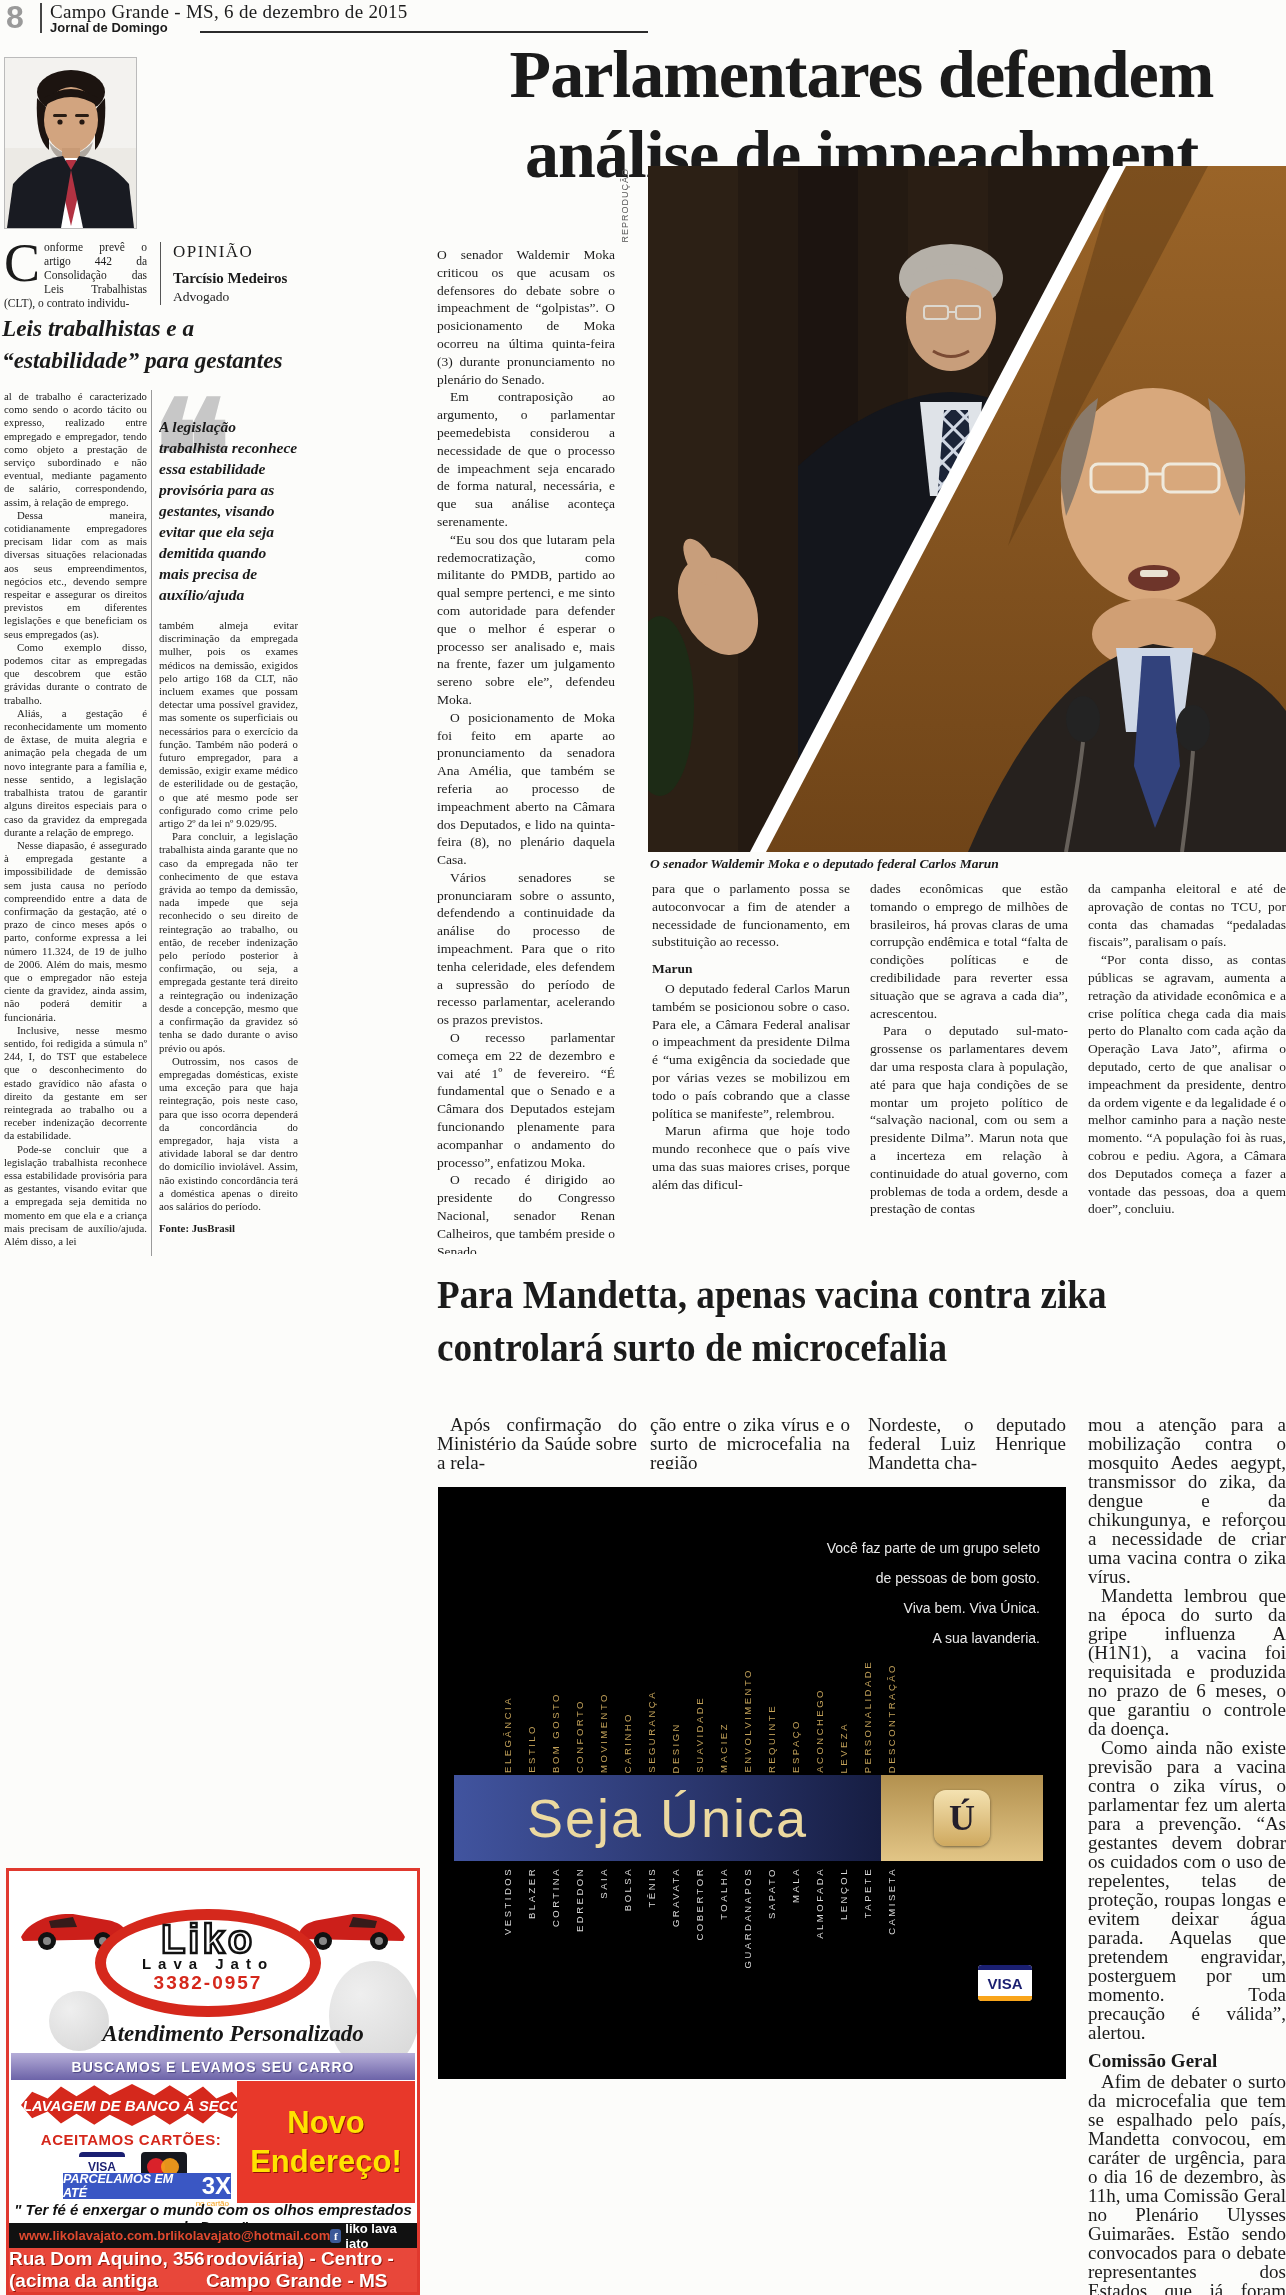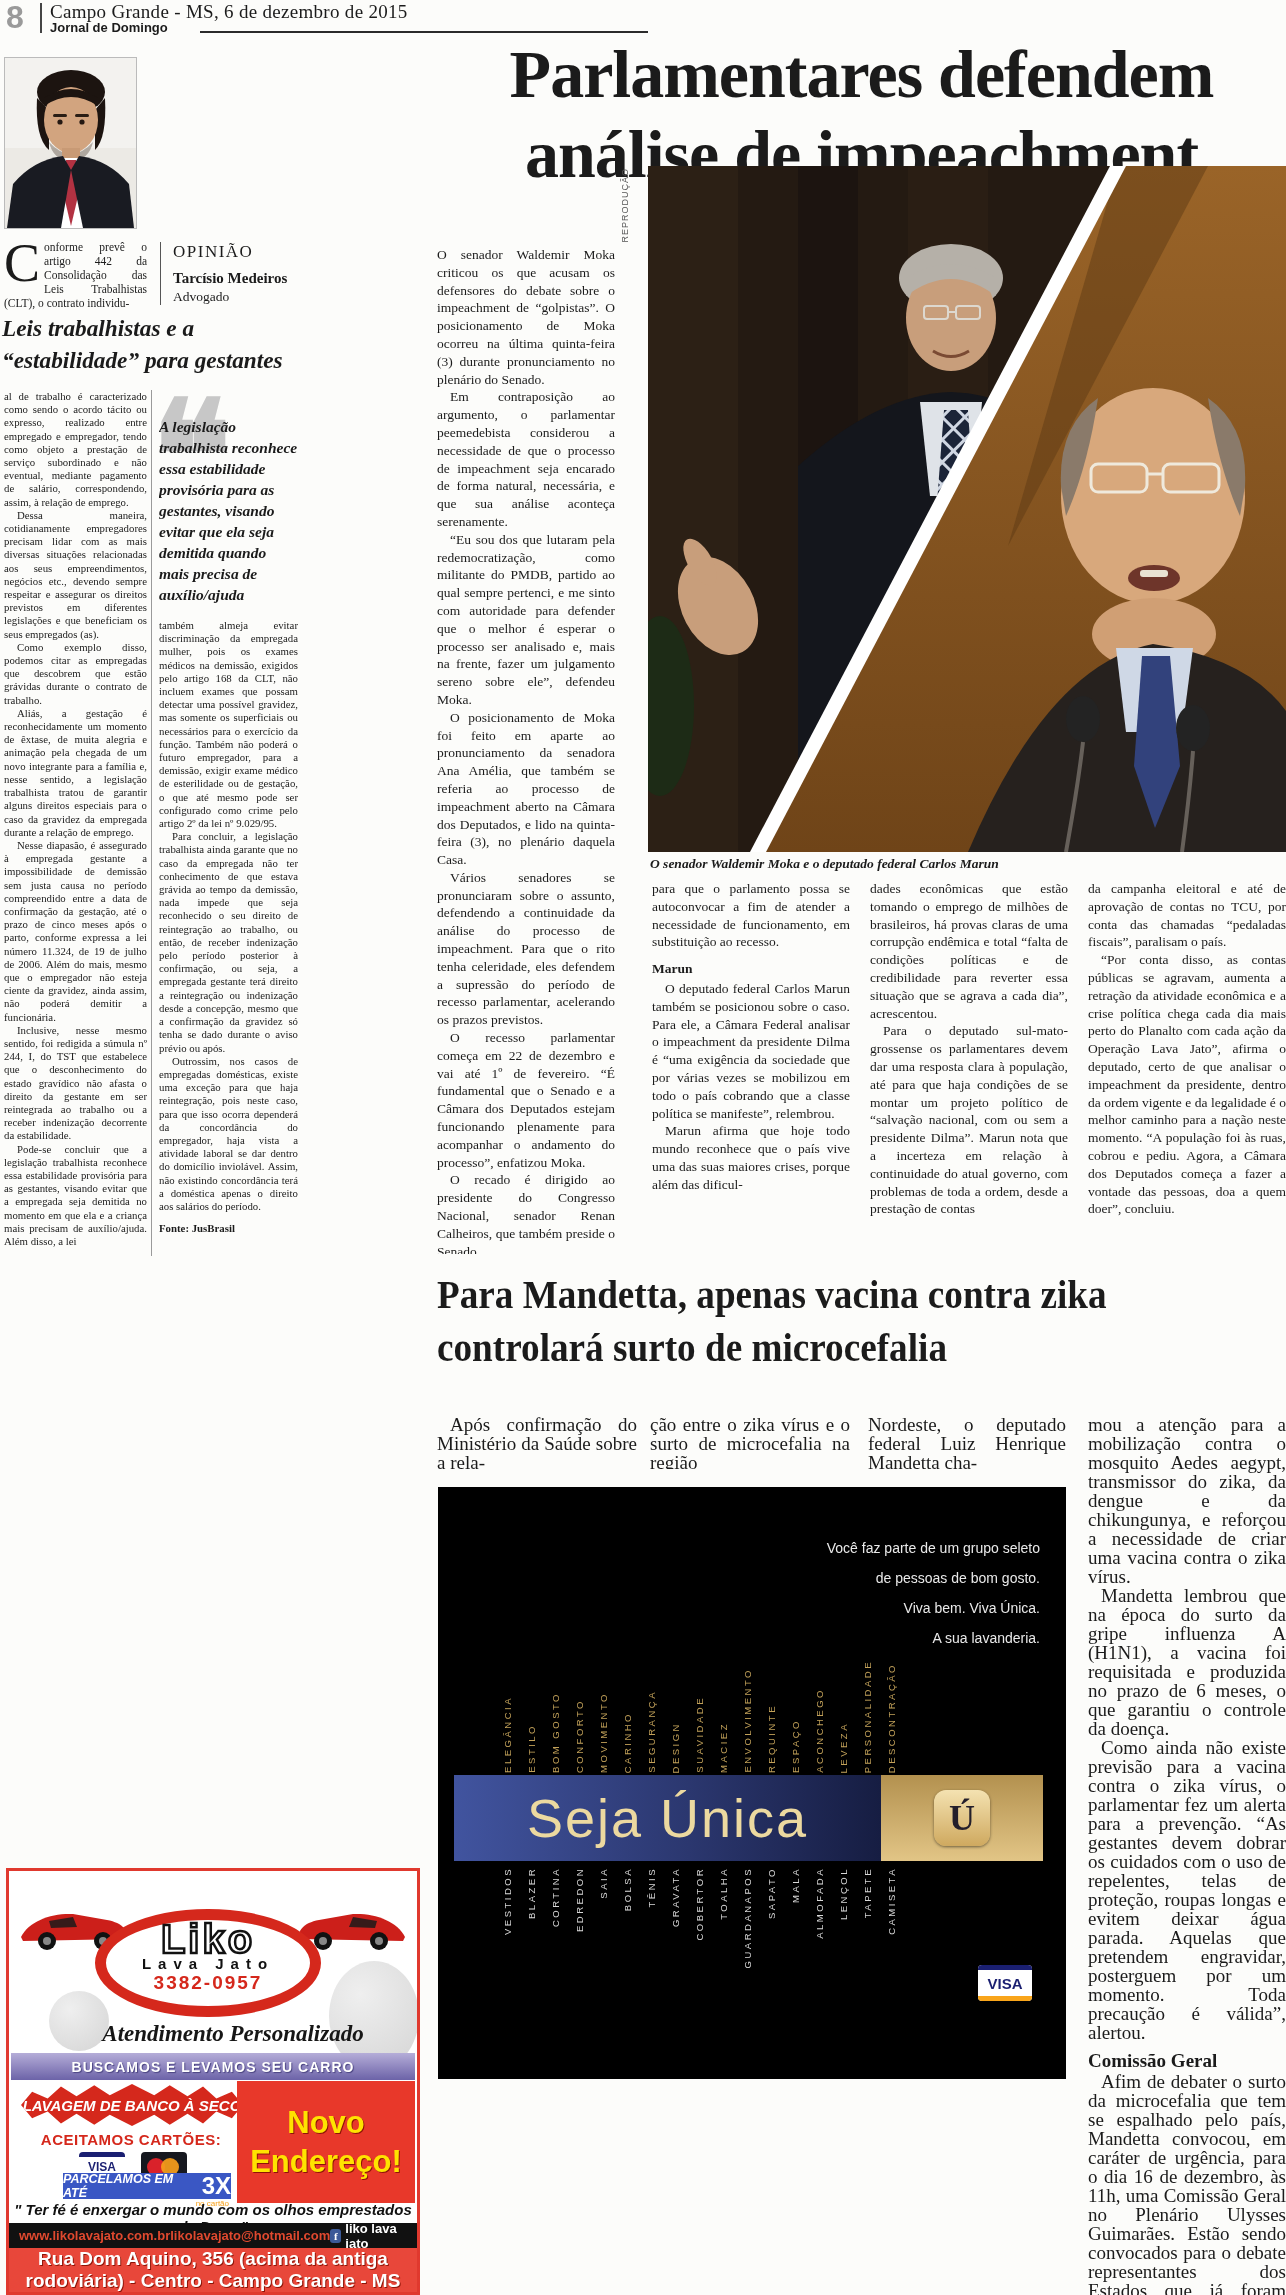--- a/index.html
+++ b/index.html
@@ -140,21 +140,21 @@
   #inst-small{position:absolute;right:2px;bottom:-9px;color:#f7a11a;font-size:8px;}
   #liko-quote{position:absolute;left:0;top:330px;width:100%;text-align:center;
               font-weight:bold;font-style:italic;font-size:15px;color:#111;}
   #liko-black{position:absolute;left:0;top:352px;width:100%;height:25px;background:#111;
               display:flex;align-items:center;justify-content:space-between;padding:0 10px;box-sizing:border-box;}
   .liko-link{color:#e0492f;font-weight:bold;font-size:13px;}
   #liko-fb{color:#fff;font-weight:bold;font-size:13px;display:flex;align-items:center;gap:4px;}
   #fb-icon-liko{width:14px;height:14px;border-radius:3px;background:#3b5998;color:#fff;
                 text-align:center;font:bold 11px/14px "Liberation Serif",serif;}
   #liko-red{position:absolute;left:0;top:377px;width:100%;bottom:0;background:#e8473a;
-            display:flex;flex-direction:column;align-items:center;justify-content:center;}
+            display:flex;align-items:center;justify-content:center;}
   #liko-red div{color:#fff;font-weight:bold;font-size:19px;line-height:22px;text-shadow:1px 1px 0 #8d1407;}
 </style>
 </head>
 <body>
 
 <div class="page">
 
   <div class="abs" id="page-number">8</div>
   <div class="abs" id="header-vrule"></div>
   <div class="abs" id="dateline">Campo Grande - MS, 6 de dezembro de 2015</div>
@@ -221,21 +221,21 @@
 
   <div class="abs" id="main-headline">
     <div>Parlamentares defendem</div>
     <div>análise de impeachment</div>
   </div>
 
   <div class="abs main-col news" id="imp-col1">
       <p class="para">O senador Waldemir Moka criticou os que acusam os defensores do debate sobre o impeachment de “golpistas”. O posicionamento de Moka ocorreu na última quinta-feira (3) durante pronunciamento no plenário do Senado.</p>
       <p class="para">Em contraposição ao argumento, o parlamentar peemedebista considerou a necessidade de que o processo de impeachment seja encarado de forma natural, necessária, e que sua análise aconteça serenamente.</p>
       <p class="para">“Eu sou dos que lutaram pela redemocratização, como militante do PMDB, partido ao qual sempre pertenci, e me sinto com autoridade para defender que o melhor é esperar o processo ser analisado e, mais na frente, fazer um julgamento sereno sobre ele”, defendeu Moka.</p>
-      <p class="para">O posicionamento de Moka foi feito em aparte ao pronunciamento da senadora Ana Amélia, que também se referia ao processo de impeachment aberto na Câmara dos Deputados, e lido na quinta-feira (3), no plenário daquela Casa.</p>
+      <p class="para">O posicionamento de Moka foi feito em aparte ao pronunciamento da senadora Ana Amélia, que também se referia ao processo de impeachment aberto na Câmara dos Deputados, e lido na quinta-feira (8), no plenário daquela Casa.</p>
       <p class="para">Vários senadores se pronunciaram sobre o assunto, defendendo a continuidade da análise do processo de impeachment. Para que o rito tenha celeridade, eles defendem a supressão do período de recesso parlamentar, acelerando os prazos previstos.</p>
       <p class="para">O recesso parlamentar começa em 22 de dezembro e vai até 1º de fevereiro. “É fundamental que o Senado e a Câmara dos Deputados estejam funcionando plenamente para acompanhar o andamento do processo”, enfatizou Moka.</p>
       <p class="para">O recado é dirigido ao presidente do Congresso Nacional, senador Renan Calheiros, que também preside o Senado,</p>
     </div>
   <div class="abs" id="photo-credit">REPRODUÇÃO</div>
 
   <div class="abs" id="news-photo">
     <svg width="638" height="686" viewBox="0 0 638 686">
       <defs>
         <linearGradient id="woodR" x1="0" y1="0" x2="0" y2="1">

